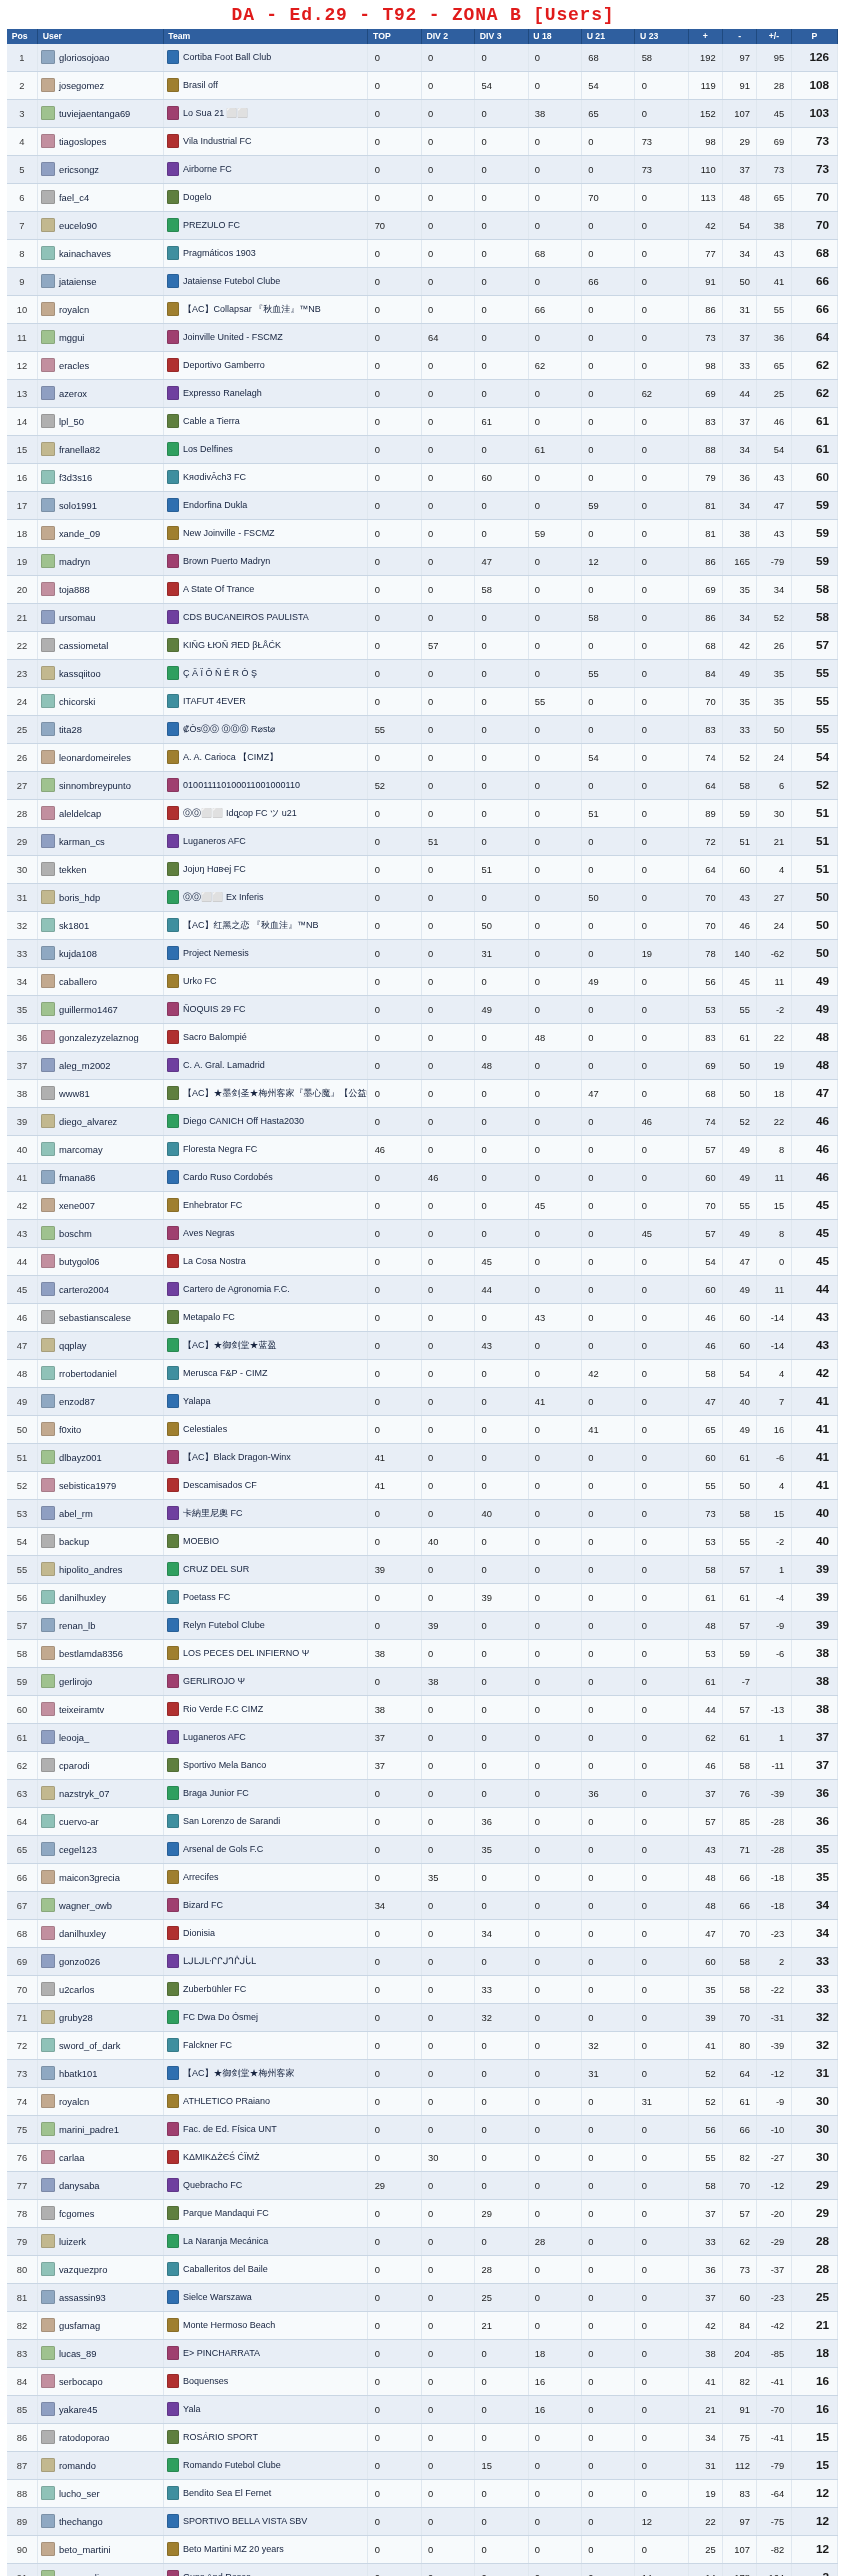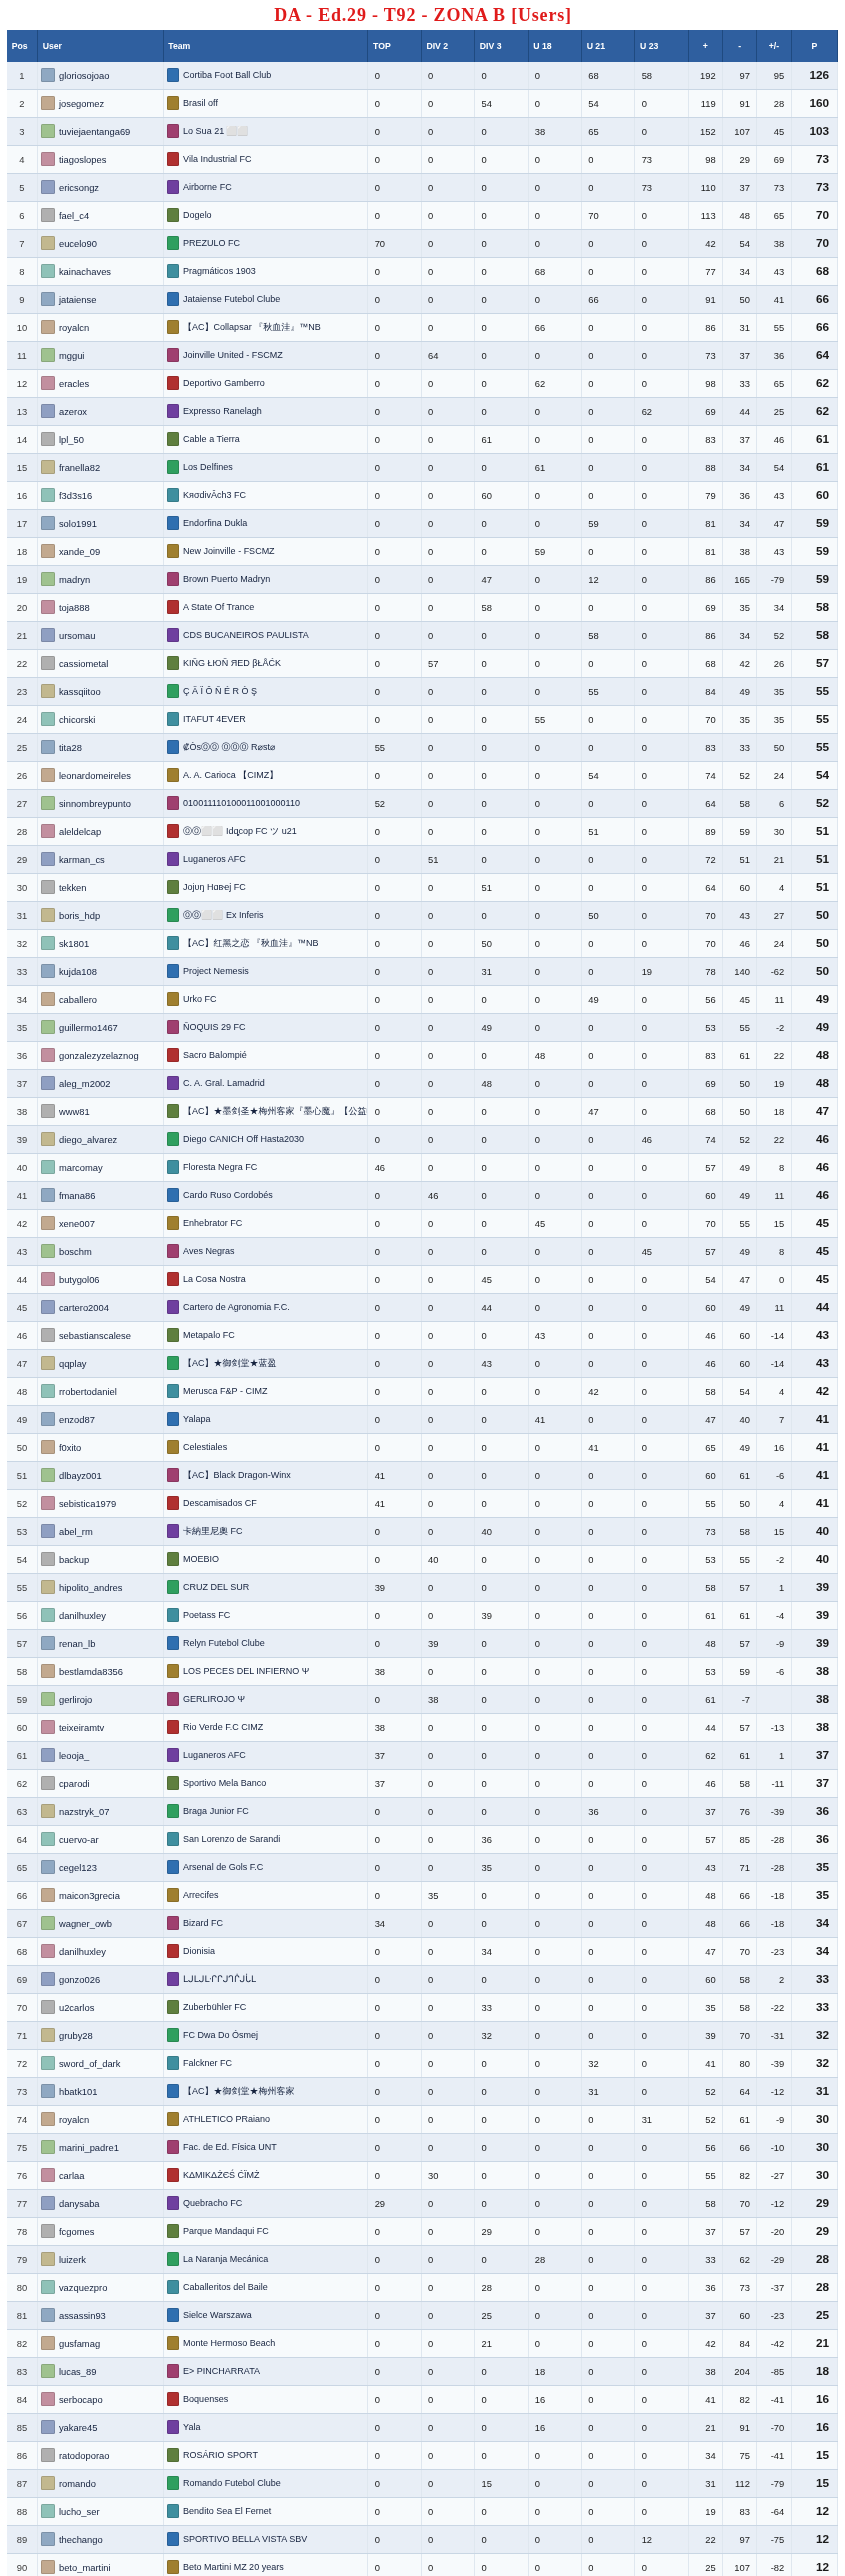--- a/index.html
+++ b/index.html
@@ -5,29 +5,29 @@
   html,body{margin:0;padding:0;background:#ffffff;}
   body{font-family:"Liberation Sans",sans-serif;}
   #page{width:846px;min-height:2576px;background:#ffffff;position:relative;}
   #title{
     text-align:center;
     color:#e01b1b;
     font-weight:bold;
     font-size:18px;
     letter-spacing:0.8px;
     padding:4.7px 0 3.9px 0;
-    font-family:Liberation Serif, serif;
+    font-family:Liberation Mono, monospace;
   }
   table{border-collapse:collapse;width:831px;margin:0 7px;table-layout:fixed;}
   thead th{
     background:#2f5f9f;
     color:#ffffff;
     font-size:8.7px;
     font-weight:bold;
-    height:32px;
+    height:15px;
     text-align:center;
     border-right:0.8px solid #1f4a80;
     padding:0 1.6px;
   }
   thead th.l{text-align:left;padding-left:4.7px;}
   tbody td{
     font-size:9.4px;
     height:27px;
     border-bottom:0.8px solid #c9d6e4;
     border-right:0.8px solid #dfe7ef;
@@ -136,21 +136,21 @@
           </td>
           <td class="num">0</td>
           <td class="num">0</td>
           <td class="num">54</td>
           <td class="num">0</td>
           <td class="num">54</td>
           <td class="num">0</td>
           <td class="gd">119</td>
           <td class="gd">91</td>
           <td class="gd">28</td>
-          <td class="pts">160</td>
+          <td class="pts">108</td>
         </tr>
         <tr>
           <td class="pos">3</td>
           <td class="user">
             <span class="cellflex">
               <span class="ava" style="background: rgb(159, 194, 143);"></span>
               <span class="uname">tuviejaentanga69</span>
             </span>
           </td>
           <td class="team">

